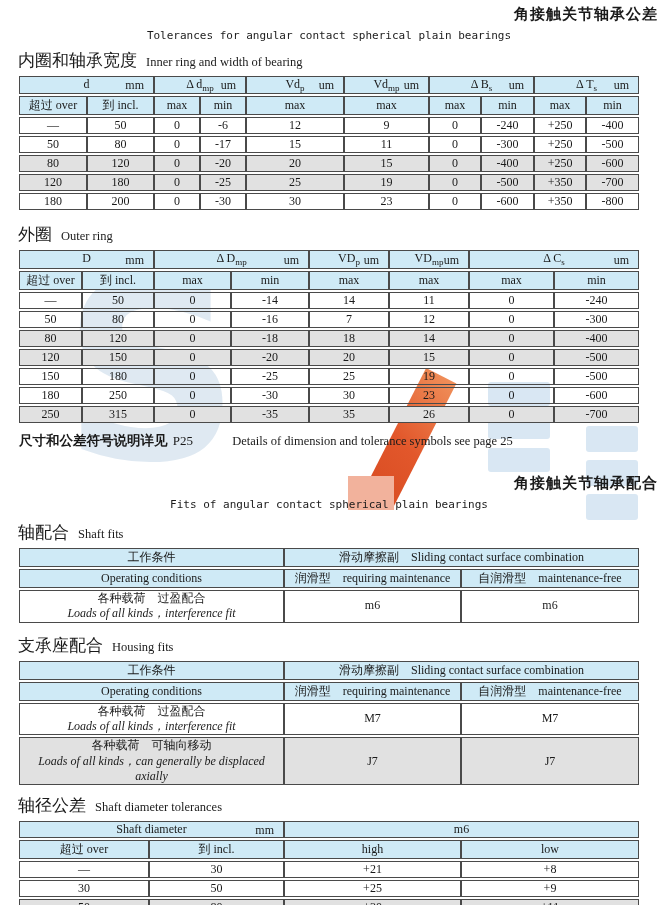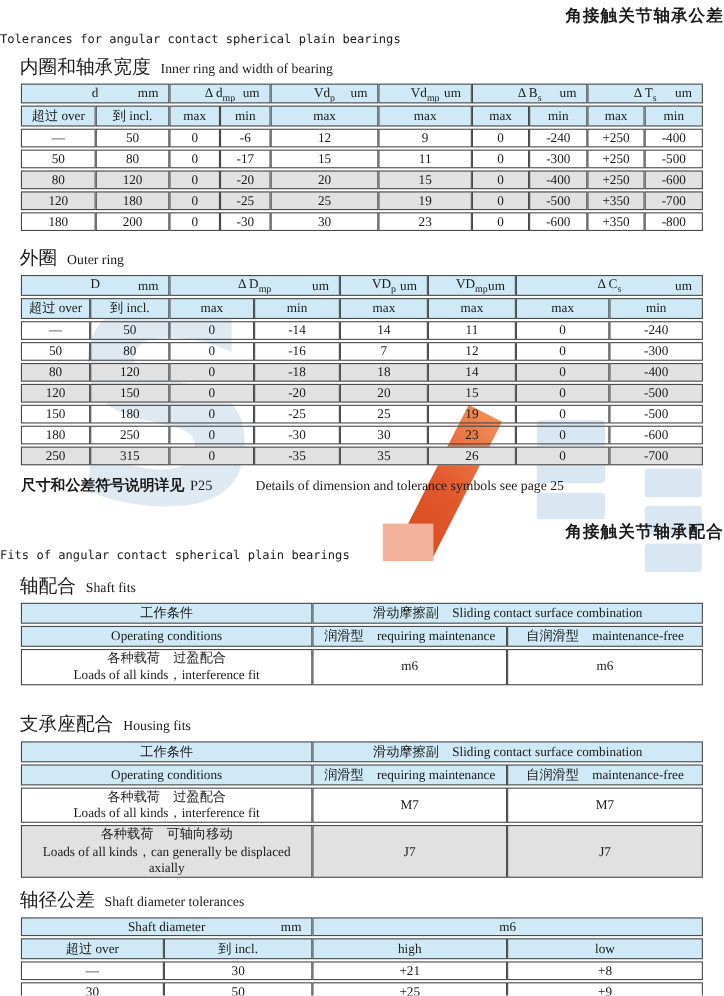--- a/index.html
+++ b/index.html
@@ -26,42 +26,42 @@
     transform:rotate(27deg);
   }
   .wm-salmon { position:absolute; left:348px; top:476px; width:46px; height:34px; background:#f2b29c; }
   
   .content { position:relative; z-index:1; padding-top:5px; }
   .title {
     text-align:right; font-family:"Liberation Sans", sans-serif;
     font-weight:bold; font-size:15px; letter-spacing:1px;
   }
   .subtitle {
-    font-family:"DejaVu Sans Mono", monospace;
+    text-align:center; font-family:"DejaVu Sans Mono", monospace;
     font-size:11px; margin-top:5px; letter-spacing:0px;
   }
   .seclabel { margin:7px 0 2px 18px; }
   .seclabel .zh { font-size:17px; }
   .seclabel .en { font-size:12.5px; margin-left:5px; }
   table {
     border-collapse:separate; border-spacing:0 2px;
     margin-left:19px; width:620px; table-layout:fixed;
     font-size:12px; background:transparent;
   }
   th, td {
     border:1px solid #4a4a4a; text-align:center; vertical-align:middle;
     height:17px; padding:0 2px; font-weight:normal; overflow:hidden;
   }
   .hblue th { background:#cfeaf6; }
   tr.gray td { background:#e1e1e1; }
   .ghead { position:relative; }
   .gunit { position:absolute; right:9px; top:50%; transform:translateY(-50%); }
   sub { font-size:9px; }
   .twoline { height:32px; line-height:1.28; font-size:12px; }
-  .twoline .l2 { font-size:12px; }
+  .twoline .l2 { font-size:12px;font-style:italic; }
   .note { margin:7px 0 0 19px; font-size:13px; }
   .note .zh { font-family:"Liberation Sans", sans-serif; font-weight:bold; font-size:13.5px; }
   .note .pg { margin-left:2px; }
   .note .en { margin-left:36px; font-size:12.5px; }
   .gap-lg { height:24px; }
 </style>
 </head>
 <body>
 
 <div class="watermark">
@@ -335,21 +335,21 @@
         <td class="twoline">
           <div>各种载荷　过盈配合</div>
           <div class="l2">Loads of all kinds，interference fit</div>
         </td>
         <td class="twoline">m6</td>
         <td class="twoline">m6</td>
       </tr>
     </tbody>
   </table>
 
-  <div class="seclabel" style="margin-top:22px">
+  <div class="seclabel" style="margin-top:9px">
     <span class="zh">支承座配合</span>
     <span class="en">Housing fits</span>
   </div>
 
   <table>
     <colgroup>
         <col style="width:265px">
         <col style="width:177px">
         <col style="width:178px">
       </colgroup>

